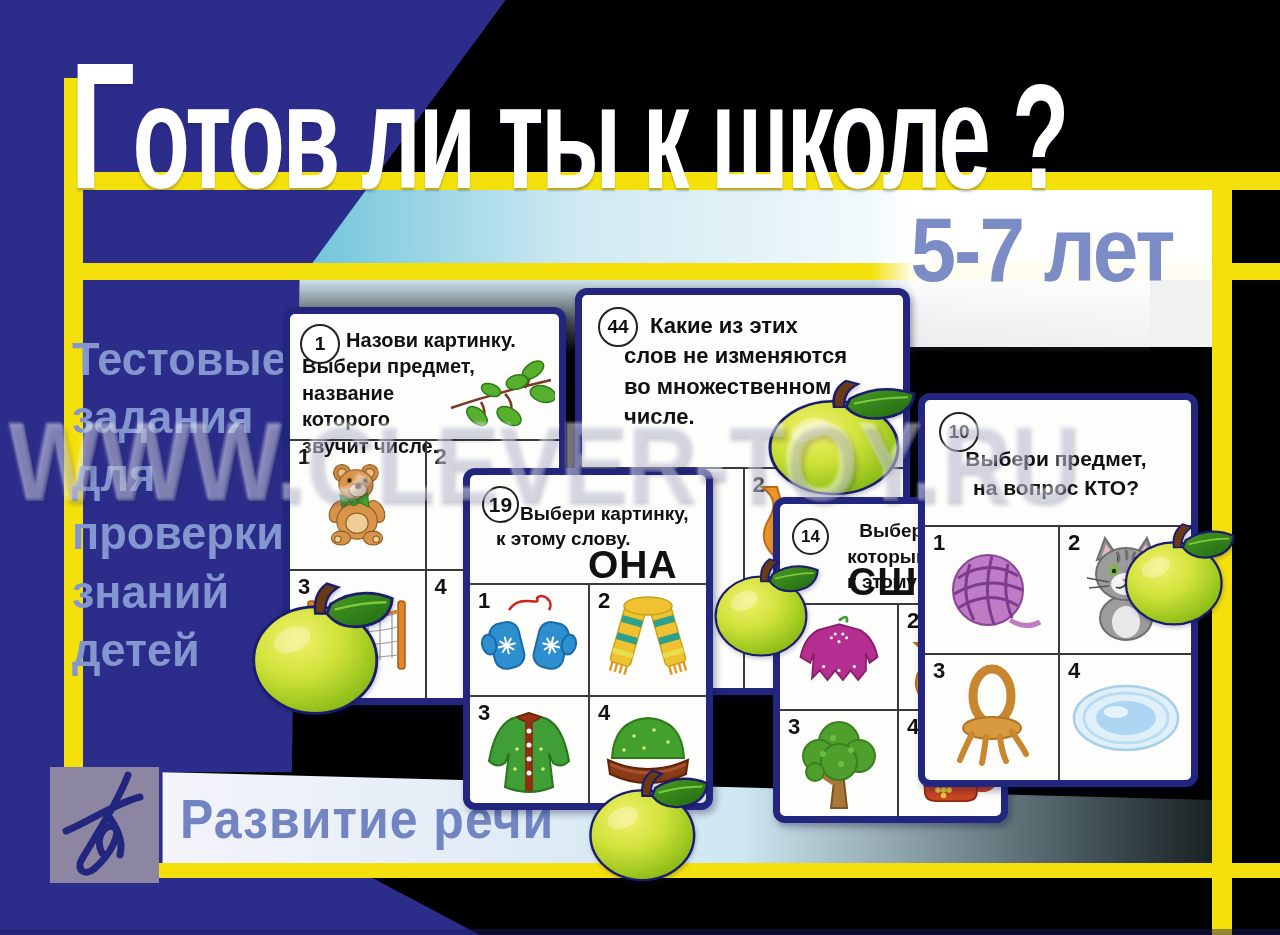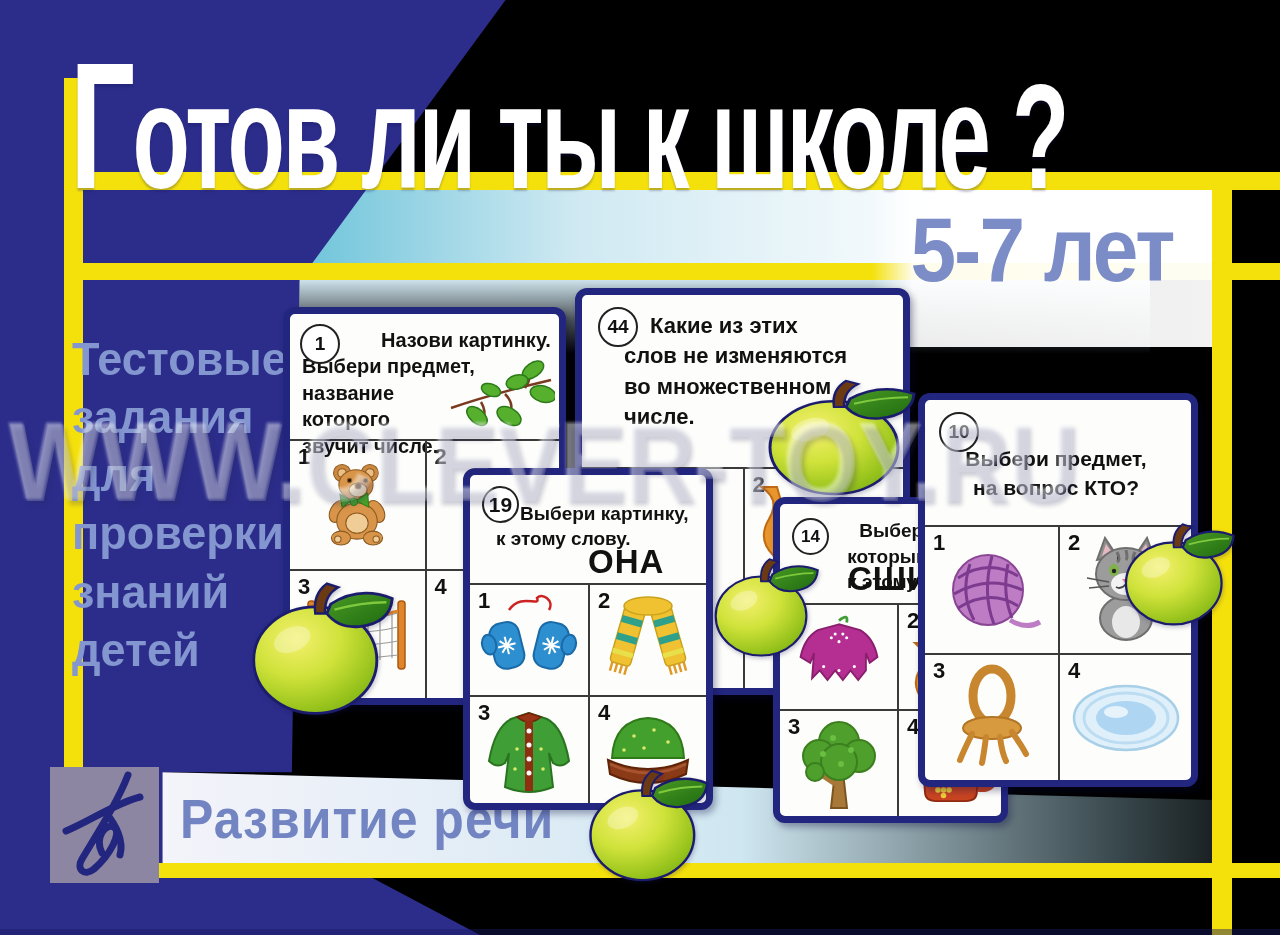--- a/index.html
+++ b/index.html
@@ -35,21 +35,21 @@
              font-weight:bold;font-size:112px;letter-spacing:0px;white-space:nowrap;
              color:rgba(240,244,248,.17);transform:scaleX(.86);transform-origin:left top;
              text-shadow:3px 4px 5px rgba(35,35,90,.22),-2px -2px 3px rgba(255,255,255,.38);}
   
   .card{position:absolute;background:#fdfdfb;border:7px solid #23267e;border-radius:12px;
         box-shadow:3px 4px 7px rgba(10,10,60,.35);box-sizing:border-box;color:#111;}
   .qbadge{position:absolute;width:36px;height:36px;border:2.5px solid #222;border-radius:50%;
           background:#fff;font-weight:bold;font-size:19px;display:flex;align-items:center;
           justify-content:center;z-index:2;}
   .qtext{font-weight:bold;line-height:1.32;}
-  .kw{font-weight:bold;font-size:33px;letter-spacing:1px;}
+  .kw{font-weight:bold;font-size:39px;letter-spacing:1px;}
   .grid{position:absolute;left:0;right:0;bottom:0;border-top:2px solid #3a3a3a;display:grid;
         grid-template-columns:1fr 1fr;}
   .cell{position:relative;display:flex;align-items:center;justify-content:center;overflow:hidden;}
   .cell.cl{border-left:2px solid #3a3a3a;}
   .cell.ct{border-top:2px solid #3a3a3a;}
   .cellnum{position:absolute;top:3px;left:8px;font-weight:bold;font-size:22px;color:#111;}
   .apple{position:absolute;filter:drop-shadow(1px 2px 2px rgba(20,20,80,.25));}
 </style>
 </head>
 <body>
@@ -108,21 +108,21 @@
         <path d="M78,8 C68,34 50,62 32,92 C26,102 34,110 44,102 C60,88 72,66 64,60 C56,56 44,70 52,86"></path>
         <path d="M16,64 C40,54 66,36 90,30"></path>
         <path d="M56,46 C66,58 74,74 70,88"></path>
       </g>
     </svg>
   </div>
 
   <div class="card" style="left:283px;top:307px;width:283px;height:398px;z-index:10;">
     <div class="qbadge" style="top:10px;left:10px;">1</div>
     <div class="qtext" style="padding:13px 8px 0 12px;font-size:20px;">
-      <div style="text-indent:44px;margin-left:35px;">Назови картинку.</div>
+      <div style="text-indent:44px;">Назови картинку.</div>
       <div>Выбери предмет,</div>
       <div>название</div>
       <div>которого</div>
       <div>звучит числе.</div>
     </div>
     <svg class="abs" style="right:4px;top:46px;" width="108" height="78" viewBox="0 0 108 78">
       <g fill="none" stroke="#7a3a20" stroke-width="2.5">
           <path d="M4,48 Q44,34 104,20"></path>
           <path d="M34,42 q6,10 2,18"></path>
           <path d="M58,34 q8,8 6,16"></path>

